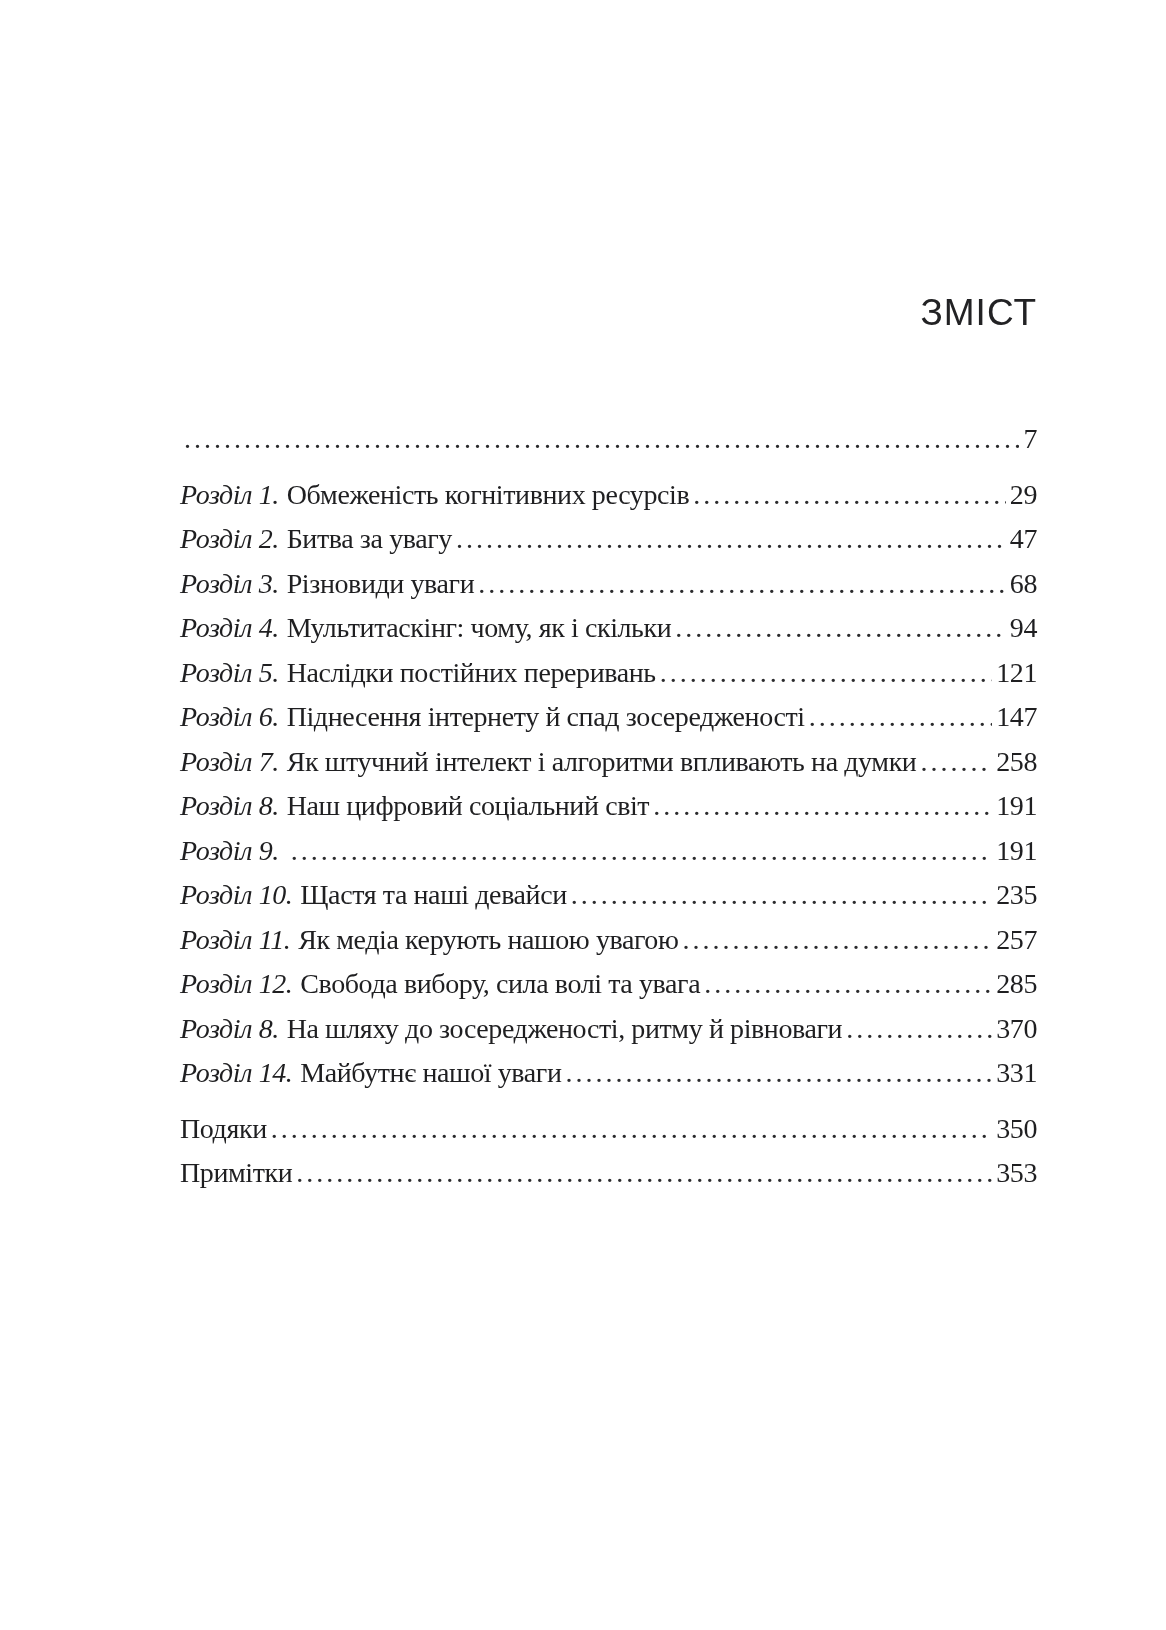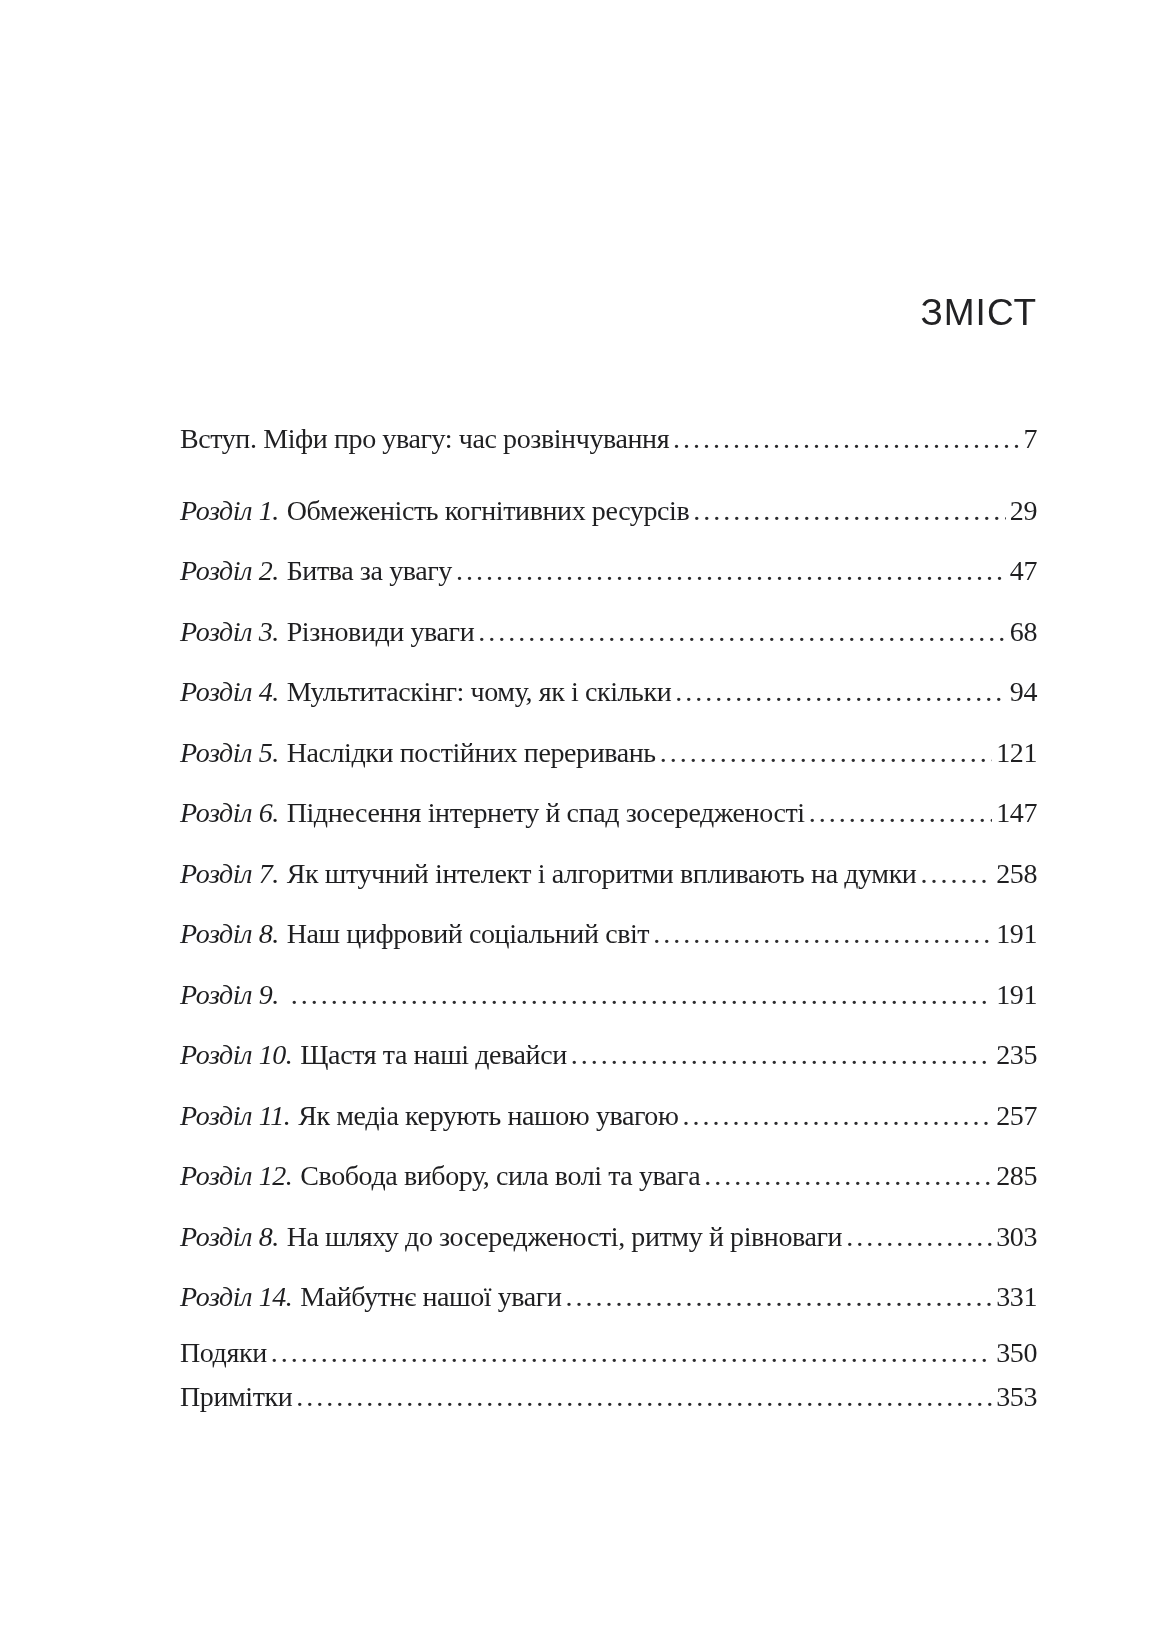--- a/index.html
+++ b/index.html
@@ -43,21 +43,20 @@
     letter-spacing: -0.4px;
     white-space: nowrap;
   }
   .toc-row.gap-before {
     margin-top: 11px;
   }
   .chapter-prefix {
     font-style: italic;
     margin-right: 0.28em;
     flex: 0 0 auto;
-    margin-top: 16px;
   }
   .entry-title {
     flex: 0 0 auto;
   }
   .dots {
     flex: 1 1 0;
     min-width: 0;
     overflow: hidden;
     white-space: nowrap;
     margin-left: 4px;
@@ -77,21 +76,20 @@
 </head>
 <body>
 
 <div class="sheet">
 
   <h1 class="page-title">ЗМІСТ</h1>
 
   <div class="toc">
       <div class="toc-row">
 
-    <span class="entry-title">Вступ. Міфи про увагу: час розвінчування</span>
     <span class="dots"></span>
     <span class="page-num">7</span>
   </div>
       <div class="toc-row gap-before">
     <span class="chapter-prefix">Розділ 1.</span>
     <span class="entry-title">Обмеженість когнітивних ресурсів</span>
     <span class="dots"></span>
     <span class="page-num">29</span>
   </div>
       <div class="toc-row">
@@ -156,21 +154,21 @@
       <div class="toc-row">
     <span class="chapter-prefix">Розділ 12.</span>
     <span class="entry-title">Свобода вибору, сила волі та увага</span>
     <span class="dots"></span>
     <span class="page-num">285</span>
   </div>
       <div class="toc-row">
     <span class="chapter-prefix">Розділ 8.</span>
     <span class="entry-title">На шляху до зосередженості, ритму й рівноваги</span>
     <span class="dots"></span>
-    <span class="page-num">303</span>
+    <span class="page-num">370</span>
   </div>
       <div class="toc-row">
     <span class="chapter-prefix">Розділ 14.</span>
     <span class="entry-title">Майбутнє нашої уваги</span>
     <span class="dots"></span>
     <span class="page-num">331</span>
   </div>
       <div class="toc-row gap-before">
 
     <span class="entry-title">Подяки</span>

